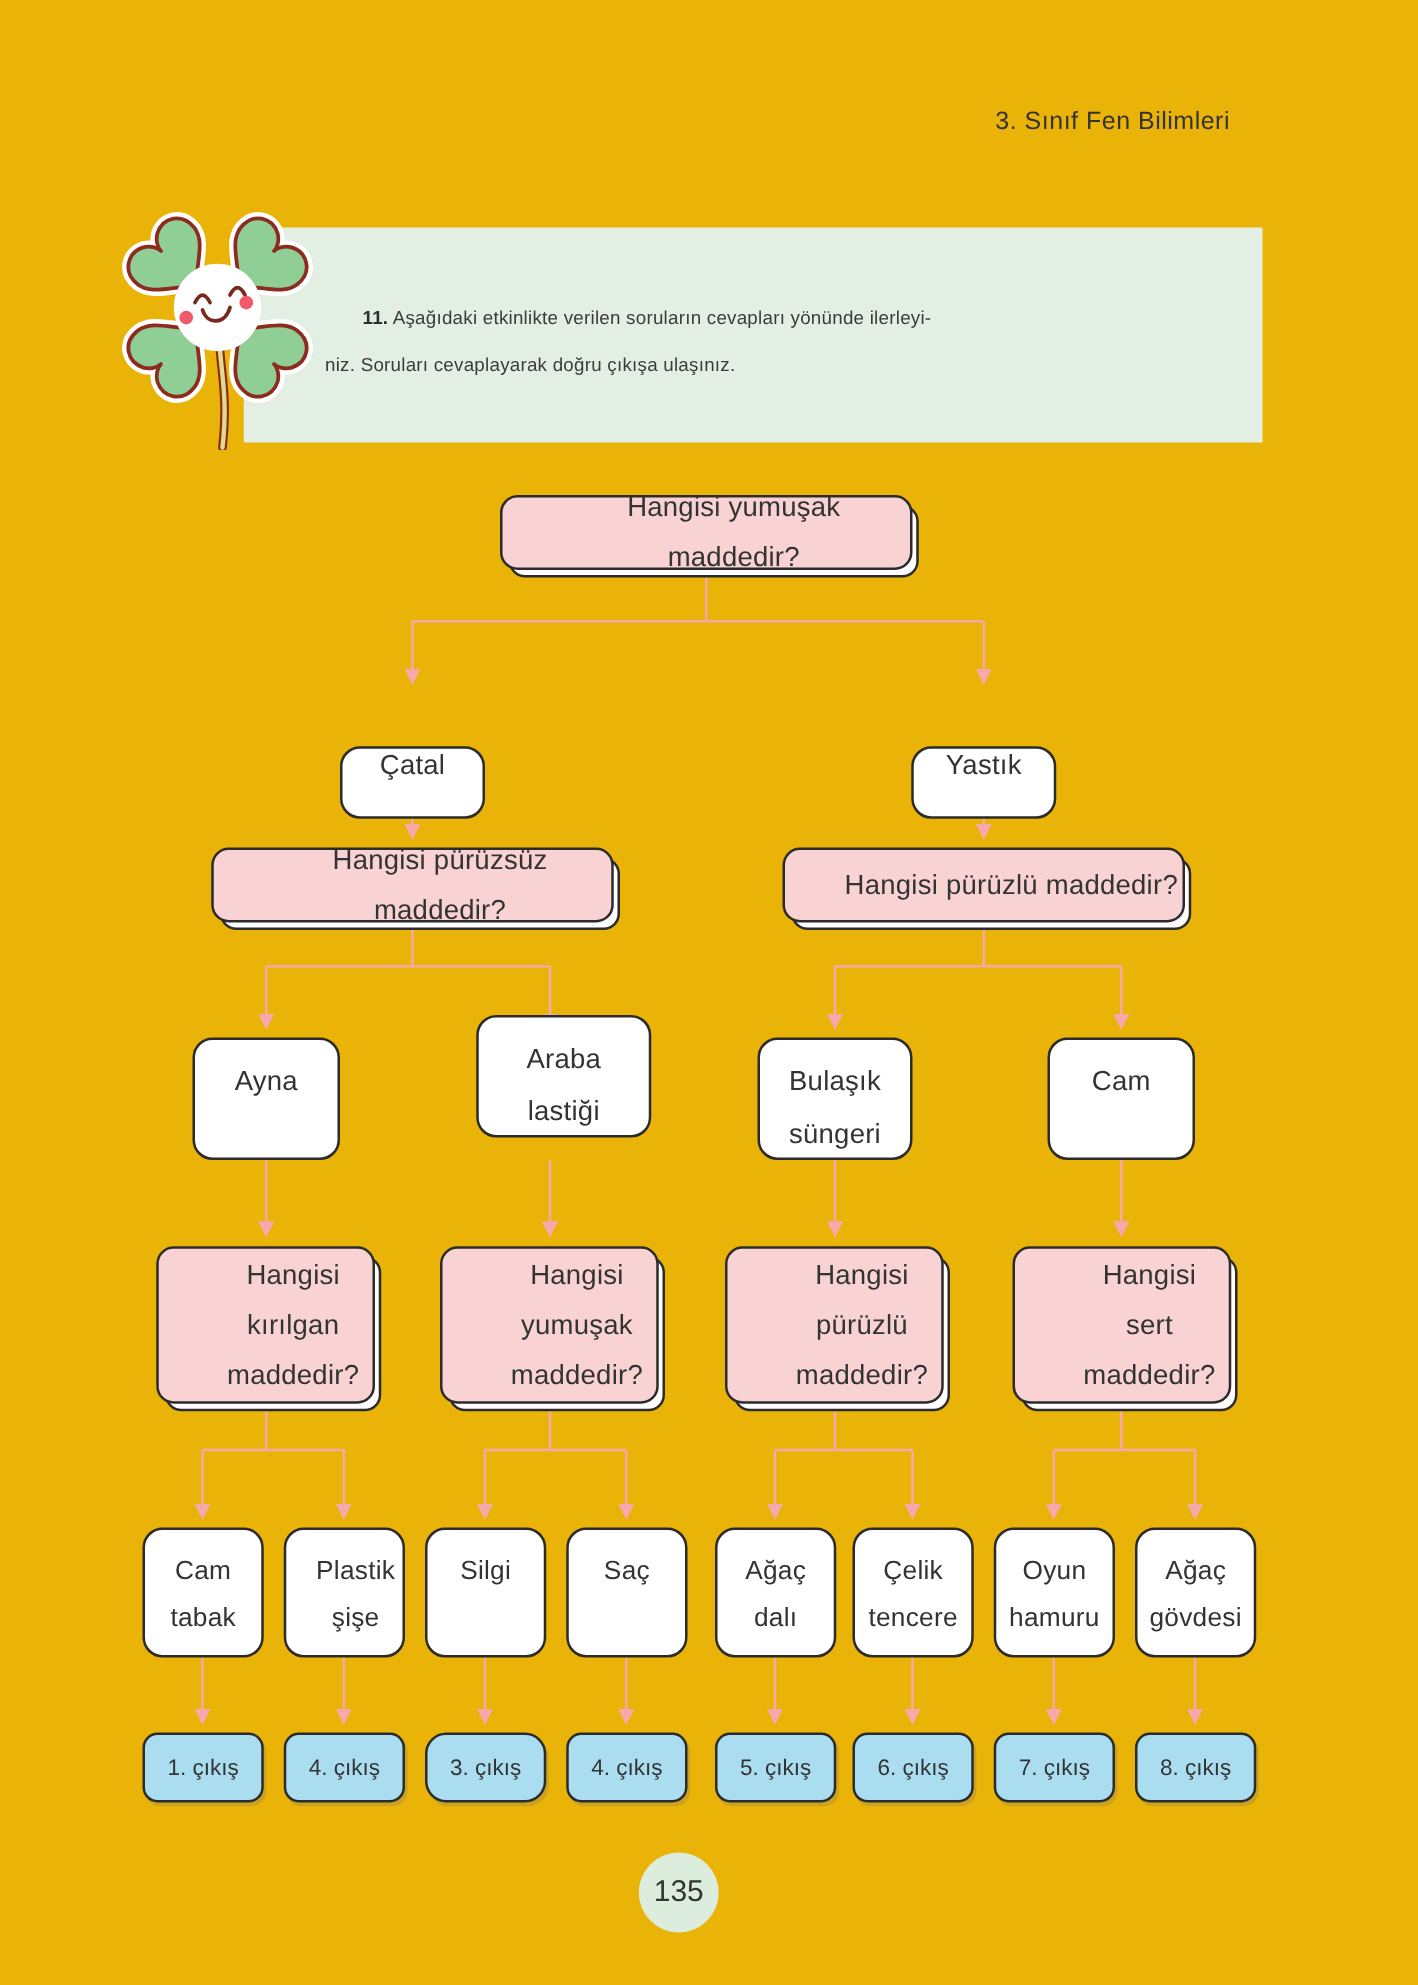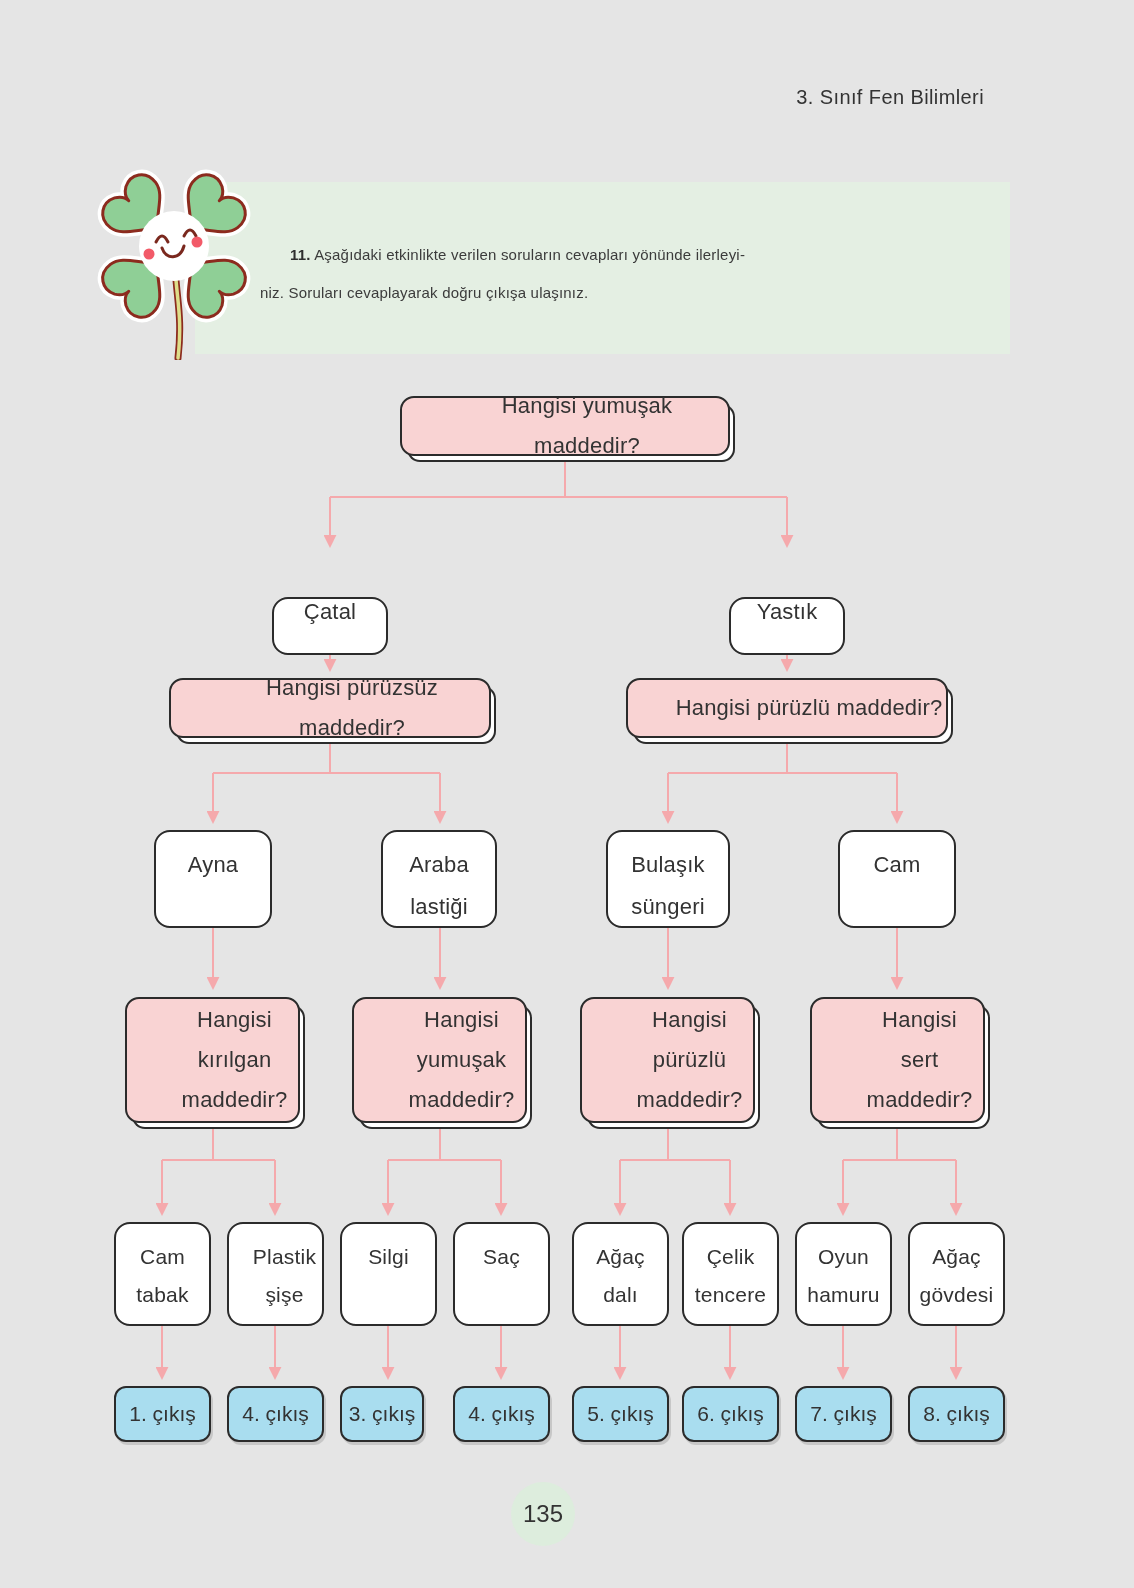--- a/index.html
+++ b/index.html
@@ -1,18 +1,18 @@
 <!DOCTYPE html>
 <html><head>
 <meta charset="utf-8">
 <style>
   html,body { margin:0; padding:0; background:#ffffff; }
   .page {
     position:relative; width:1134px; height:1588px; overflow:hidden;
-    background:#e5e5e5; color:#3b3b3b;
+    background:#eab308; color:#3b3b3b;
     font-family:"Liberation Sans", sans-serif;
     text-decoration:underline;
   }
   .course-title {
     position:absolute; top:86px; right:150px;
     font-size:20px; letter-spacing:.4px; color:#333;
   }
   .banner {
     position:absolute; left:195px; top:182px; width:815px; height:172px;
     background:#e4efe3;
@@ -39,21 +39,21 @@
     font-size:22px; letter-spacing:.2px; color:#333;
   }
   .abox.center { display:flex; align-items:flex-start; justify-content:center;margin-top:44px; }
   .abox.toplines { padding-top:12px; }
   .abox .ln { display:block; line-height:42px; }
   .leaf { font-size:21px; padding-top:14px; }
   .leaf .ln { line-height:38px; }
   .ebox {
     background:#a9ddef; border:2.5px solid #2b2b2b; border-radius:12px;
     display:flex; align-items:center; justify-content:center;
-    font-size:21px; color:#333; box-shadow:2px 3px 0 rgba(110,110,110,.25);
+    font-size:18px; color:#333; box-shadow:2px 3px 0 rgba(110,110,110,.25);
   }
   .page-badge {
     position:absolute; left:511px; top:1482px; width:64px; height:64px;
     border-radius:50%; background:#ddeddd;
     display:flex; align-items:center; justify-content:center;
     font-size:24px; color:#333; z-index:2;
   }
 </style>
 </head>
 <body>
@@ -180,21 +180,21 @@
     <span class="ln">Hangisi pürüzlü maddedir?</span>
   </div>
   <div class="node qbox" style="left:169px;top:678px;width:322px;height:60px;">
     <span class="ln">Hangisi pürüzsüz maddedir?</span>
   </div>
 
   <div class="node abox toplines" style="left:154px;top:830px;width:118px;height:98px;">
     <span class="ln">Ayna</span>
     <span class="ln"></span>
   </div>
-  <div class="node abox toplines" style="left:381px;top:830px;width:116px;height:98px;">
+  <div class="node abox toplines" style="left:381px;top:812px;width:140px;height:98px;">
     <span class="ln">Araba</span>
     <span class="ln">lastiği</span>
   </div>
   <div class="node abox toplines" style="left:606px;top:830px;width:124px;height:98px;">
     <span class="ln">Bulaşık</span>
     <span class="ln">süngeri</span>
   </div>
   <div class="node abox toplines" style="left:838px;top:830px;width:118px;height:98px;">
     <span class="ln">Cam</span>
     <span class="ln"></span>
@@ -253,21 +253,21 @@
     <span class="ln">Ağaç</span>
     <span class="ln">gövdesi</span>
   </div>
 
   <div class="node ebox" style="left:114px;top:1386px;width:97px;height:56px;">
       <span>1. çıkış</span>
     </div>
   <div class="node ebox" style="left:227px;top:1386px;width:97px;height:56px;">
       <span>4. çıkış</span>
     </div>
-  <div class="node ebox" style="left:340px;top:1386px;width:84px;height:56px;">
+  <div class="node ebox" style="left:340px;top:1386px;width:97px;height:56px;border-radius:17px;">
       <span>3. çıkış</span>
     </div>
   <div class="node ebox" style="left:453px;top:1386px;width:97px;height:56px;">
       <span>4. çıkış</span>
     </div>
   <div class="node ebox" style="left:572px;top:1386px;width:97px;height:56px;">
       <span>5. çıkış</span>
     </div>
   <div class="node ebox" style="left:682px;top:1386px;width:97px;height:56px;">
       <span>6. çıkış</span>

